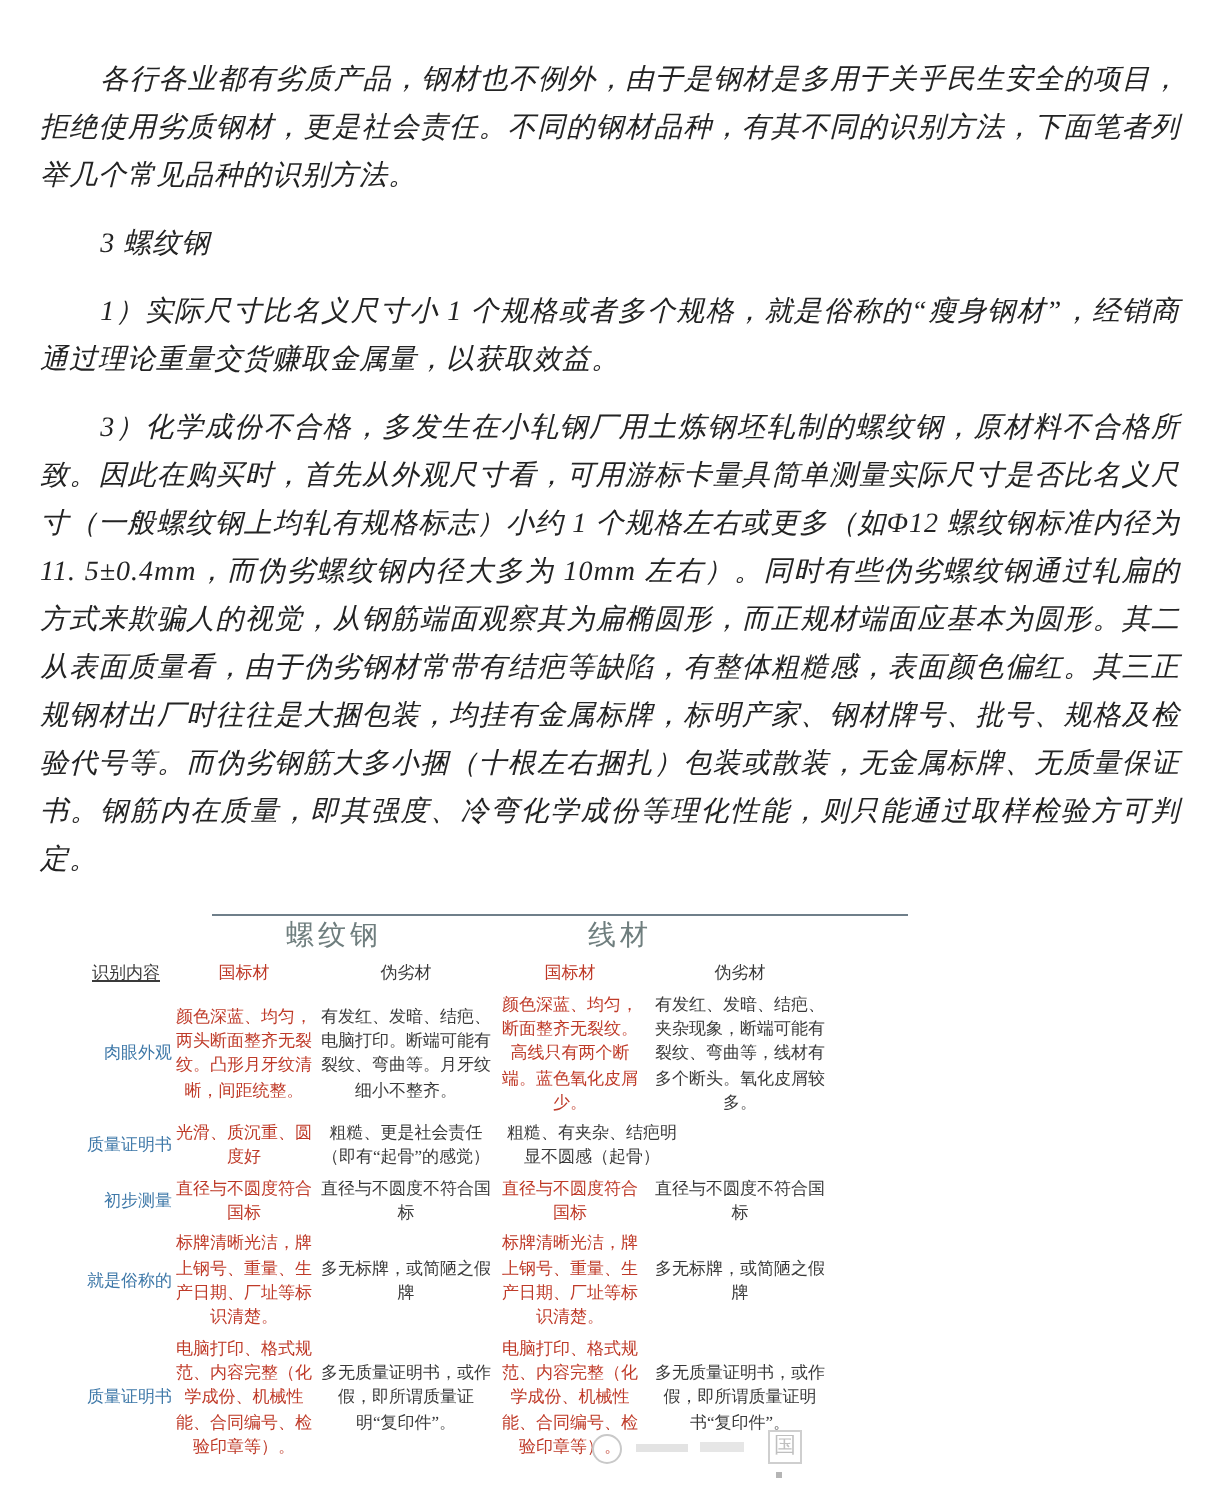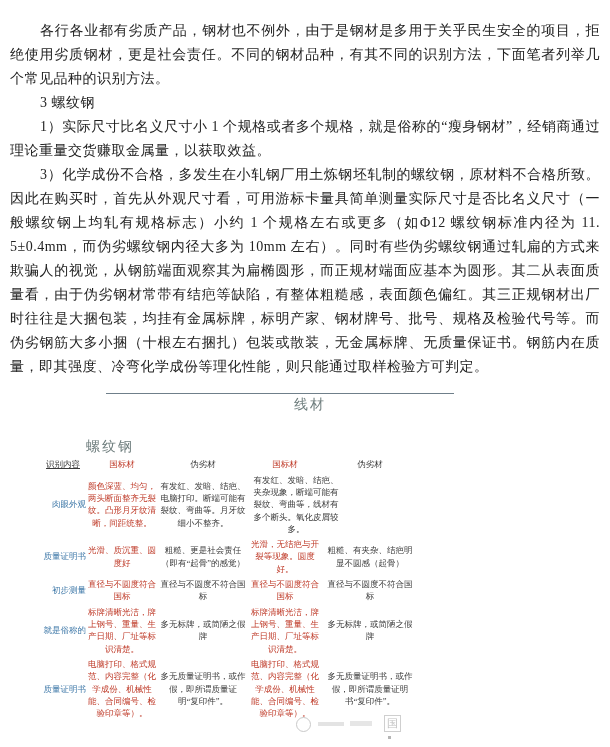--- a/index.html
+++ b/index.html
@@ -2,33 +2,33 @@
 <html><head>
 <meta charset="utf-8">
 <style>
   html,body{margin:0;padding:0;}
   body{
     width:610px;height:747px;background:#ffffff;position:relative;overflow:hidden;
     font-family:"Liberation Serif","DejaVu Serif",serif;
   }
   .page{padding:19px 10px 0 10px;}
   .para{
-    margin:0;font-size:14px;line-height:24px;color:#232323;
-    text-align:justify;text-indent:2.15em;letter-spacing:0.5px;
+    margin:10px;font-size:14px;line-height:24px;color:#232323;
+    text-align:justify;text-indent:2.15em;letter-spacing:0.5px;font-style:italic;
   }
   
   .steel-table{
     margin:14px 0 0 30px;width:384px;
     font-size:8.5px;line-height:1.45;color:#3a3a3a;
     font-family:"Liberation Serif","DejaVu Serif",serif;
   }
   .topline{border-top:1px solid #6f7f8a;width:348px;margin-left:66px;height:0;}
   .gheaders{display:flex;margin-top:1px;}
   .gh{color:#6f7e7e;font-size:14px;letter-spacing:2px;white-space:nowrap;}
-  .gh1{margin-left:46px;width:162px;margin-top:42px;}
+  .gh1{margin-left:46px;width:162px;text-align:center;}
   .gh2{width:124px;text-align:center;}
   .subheaders{display:flex;margin-top:1px;}
   .sh{text-align:center;}
   .c0{width:46px;text-decoration:underline;}.c1{width:72px;}.c2{width:90px;}.c3{width:74px;}.c4{width:96px;}
   .trow{display:flex;align-items:center;margin-top:3px;}
   .tlabel{width:46px;text-align:right;color:#3e78a8;flex-shrink:0;}
   .tcell{text-align:center;padding:0 2px;box-sizing:border-box;flex-shrink:0;}
   .red{color:#bf3a28;}
   
   .watermark{position:absolute;left:296px;top:712px;width:112px;height:26px;pointer-events:none;}
@@ -62,28 +62,28 @@
       <div class="sh c1 red">国标材</div>
       <div class="sh c2">伪劣材</div>
       <div class="sh c3 red">国标材</div>
       <div class="sh c4">伪劣材</div>
     </div>
 
     <div class="trow">
       <div class="tlabel">肉眼外观</div>
       <div class="tcell c1 red">颜色深蓝、均匀，两头断面整齐无裂纹。凸形月牙纹清晰，间距统整。</div>
       <div class="tcell c2">有发红、发暗、结疤、电脑打印。断端可能有裂纹、弯曲等。月牙纹细小不整齐。</div>
+      <div class="tcell c3 red">颜色深蓝、均匀，断面整齐无裂纹。高线只有两个断端。蓝色氧化皮屑少。</div>
       <div class="tcell c4">有发红、发暗、结疤、夹杂现象，断端可能有裂纹、弯曲等，线材有多个断头。氧化皮屑较多。</div>
     </div>
 
     <div class="trow">
       <div class="tlabel">质量证明书</div>
       <div class="tcell c1 red">光滑、质沉重、圆度好</div>
       <div class="tcell c2">粗糙、更是社会责任（即有“起骨”的感觉）</div>
-      <div class="tcell c3 red">光滑，无结疤与开裂等现象。圆度好。</div>
       <div class="tcell c4">粗糙、有夹杂、结疤明显不圆感（起骨）</div>
     </div>
 
     <div class="trow">
       <div class="tlabel">初步测量</div>
       <div class="tcell c1 red">直径与不圆度符合国标</div>
       <div class="tcell c2">直径与不圆度不符合国标</div>
       <div class="tcell c3 red">直径与不圆度符合国标</div>
       <div class="tcell c4">直径与不圆度不符合国标</div>
     </div>

